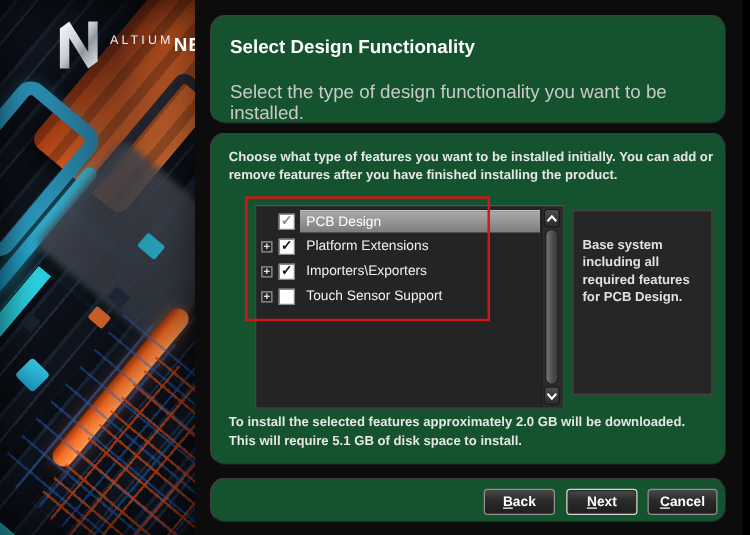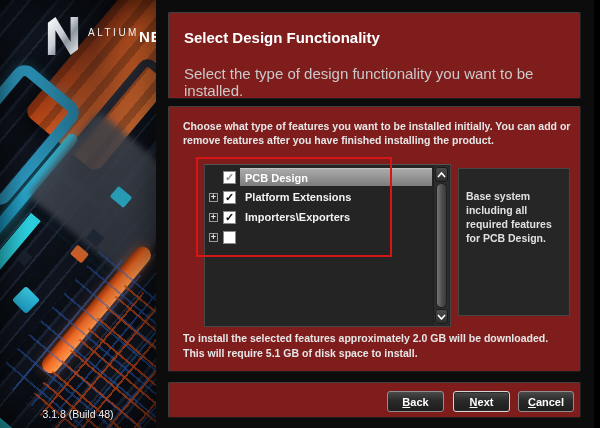--- a/index.html
+++ b/index.html
@@ -2,22 +2,22 @@
 <html><head>
 <meta charset="utf-8">
 <style>
   * { margin:0; padding:0; box-sizing:border-box; }
   html,body { background:#000; }
   body { font-family:"Liberation Sans", sans-serif; }
   #screen { position:relative; width:600px; height:428px; background:#000; overflow:hidden; }
 
   
   #main { position:absolute; left:156px; top:0; width:438px; height:428px; background:#0c0c0c; }
-  .panel { position:absolute; background:#7f1d1d; border:1px solid #3f3f3f;
-           border-bottom-color:#1c1c1c; border-right-color:#232323; border-radius:2px; }
+  .panel { position:absolute; background:#14532d; border:1px solid #3f3f3f;
+           border-bottom-color:#1c1c1c; border-right-color:#232323; border-radius:12px; }
   #header-panel { left:12px; top:12px; width:413px; height:87px; }
   #content-panel { left:12px; top:106px; width:413px; height:266px; }
   #button-panel { left:12px; top:382px; width:413px; height:36px; }
 
   .page-title { position:absolute; left:15px; top:16px; font-size:15px; font-weight:bold; color:#ffffff; }
   .page-subtitle { position:absolute; left:15px; top:52px; font-size:15px; color:#c9c9c9; }
 
   .intro-text { position:absolute; left:14px; top:12px; width:388px; font-size:10.5px;
                 font-weight:600; color:#e6e6e6; line-height:14px; }
 
@@ -26,21 +26,21 @@
              background:#242424; border:1px solid #474747; border-top-color:#555; }
   .list-inner { position:absolute; left:1px; top:2px; right:18px; }
   .feature-row { display:flex; align-items:center; height:20px; padding-left:3px; }
   .expander { width:9px; height:9px; background:#262626; border:1px solid #9a9a9a; color:#e6e6e6;
               font-size:9px; line-height:7px; text-align:center; flex:0 0 9px; font-weight:bold; }
   .checkbox { width:13px; height:13px; background:#ffffff; border:1px solid #8a8a8a; margin-left:5px;
               flex:0 0 13px; display:flex; align-items:center; justify-content:center; }
   .check { font-size:11px; font-weight:bold; color:#111; line-height:11px; }
   .check.gray { color:#8f8f8f; }
   .feature-label { flex:1; margin-left:4px; height:18px; display:flex; align-items:center;
-                   padding-left:5px; font-size:11px; font-weight:700; color:#f2f2f2; }
+                   padding-left:5px; font-size:11px; font-weight:400; color:#f2f2f2; }
   .feature-row.selected .feature-label { background:linear-gradient(180deg,#aaaaaa,#7d7d7d);
                    color:#ffffff; border-top:1px solid #c2c2c2; }
 
   
   .scrollbar { position:absolute; top:1px; bottom:1px; right:1px; width:16px; background:#2d2d2d;
                border-left:1px solid #1d1d1d; display:flex; flex-direction:column; }
   .scroll-btn { height:15px; flex:0 0 15px; background:linear-gradient(180deg,#4c4c4c,#2c2c2c);
                 border:1px solid #1a1a1a; border-radius:3px; margin:1px;
                 display:flex; align-items:center; justify-content:center; }
   .scroll-thumb { flex:1; margin:0 2px; border-radius:7px; border:1px solid #202020;
@@ -152,21 +152,20 @@
             <stop offset="1" stop-color="#e8ecf0"></stop>
           </linearGradient>
         </defs>
         <path d="M2,40 L2,6 L10,0 L26,26 L26,0 L34,0 L34,34 L26,40 L10,14 L10,40 Z" fill="url(#silver)"></path>
       </svg>
       <div class="logo-text">
         <span class="brand-top">ALTIUM</span>
         <span class="brand-bottom">NEXUS</span>
       </div>
     </div>
-    <div class="version-label">3.1.8 (Build 48)</div>
   </div>
 
   <div id="main">
 
     <div id="header-panel" class="panel">
       <div class="page-title">Select Design Functionality</div>
       <div class="page-subtitle">Select the type of design functionality you want to be installed.</div>
     </div>
 
     <div id="content-panel" class="panel">
@@ -196,20 +195,21 @@
                 <span class="check">✓</span>
               </span>
     <span class="feature-label">Importers\Exporters</span>
   </div>
 
   <div class="feature-row">
     <span class="expander">+</span>
     <span class="checkbox">
                 <span class="check"></span>
               </span>
+    <span class="feature-label">Touch Sensor Support</span>
   </div>
 </div>
         <div class="scrollbar">
           <div class="scroll-btn">
             <svg width="9" height="6" viewBox="0 0 9 6">
               <path d="M1 5 L4.5 1 L8 5" stroke="#ffffff" stroke-width="1.6" fill="none"></path>
             </svg>
           </div>
           <div class="scroll-thumb"></div>
           <div class="scroll-btn">

